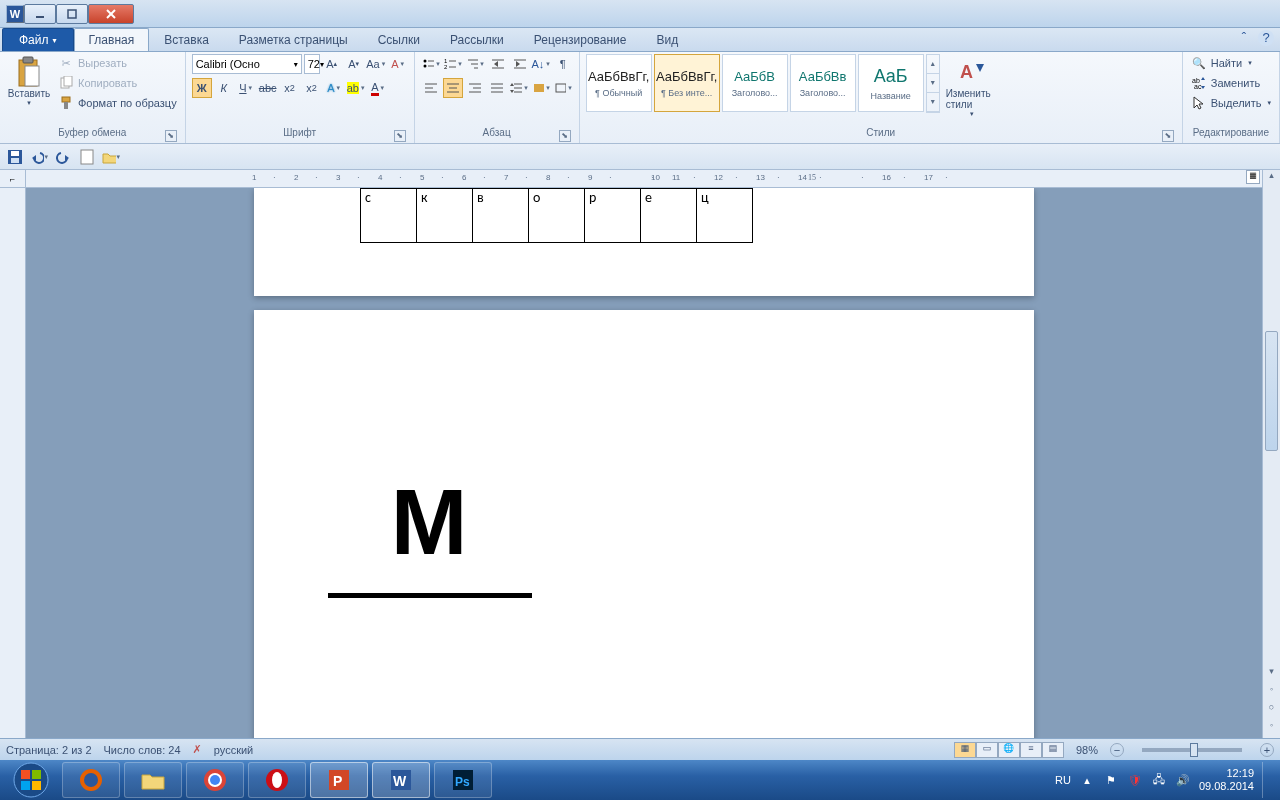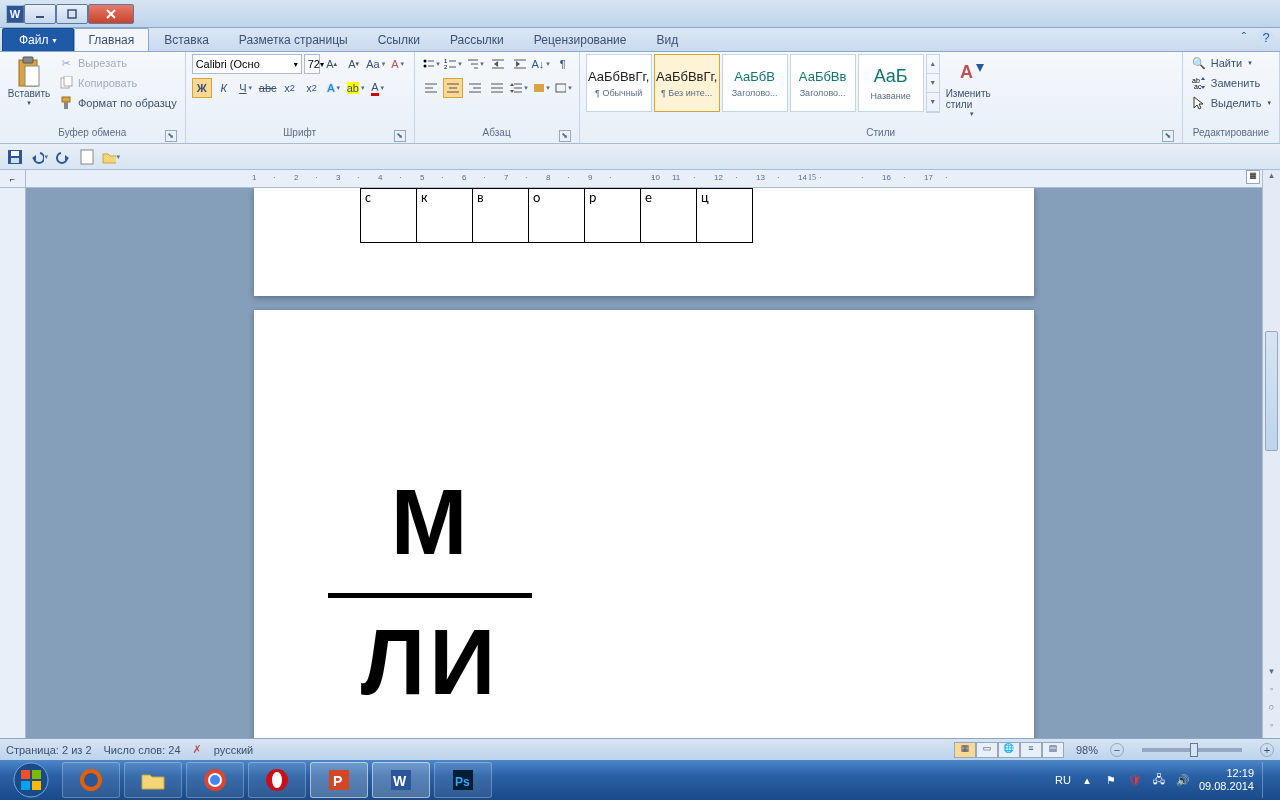--- a/index.html
+++ b/index.html
@@ -509,21 +509,20 @@
               <td>е</td>
               <td>ц</td>
             </tr>
           </tbody>
         </table>
     </div>
     <div class="page page2">
       <div class="bigword">
         <div class="m">М</div>
         <div class="bar"></div>
-        <div class="li">ЛИ</div>
       </div>
     </div>
   </div>
 
   <div class="right-scroll">
     <div class="sbbtn">▴</div>
     <div class="sbtrack">
         <div class="sbthumb"></div>
       </div>
     <div class="sbbtn">▾</div>

